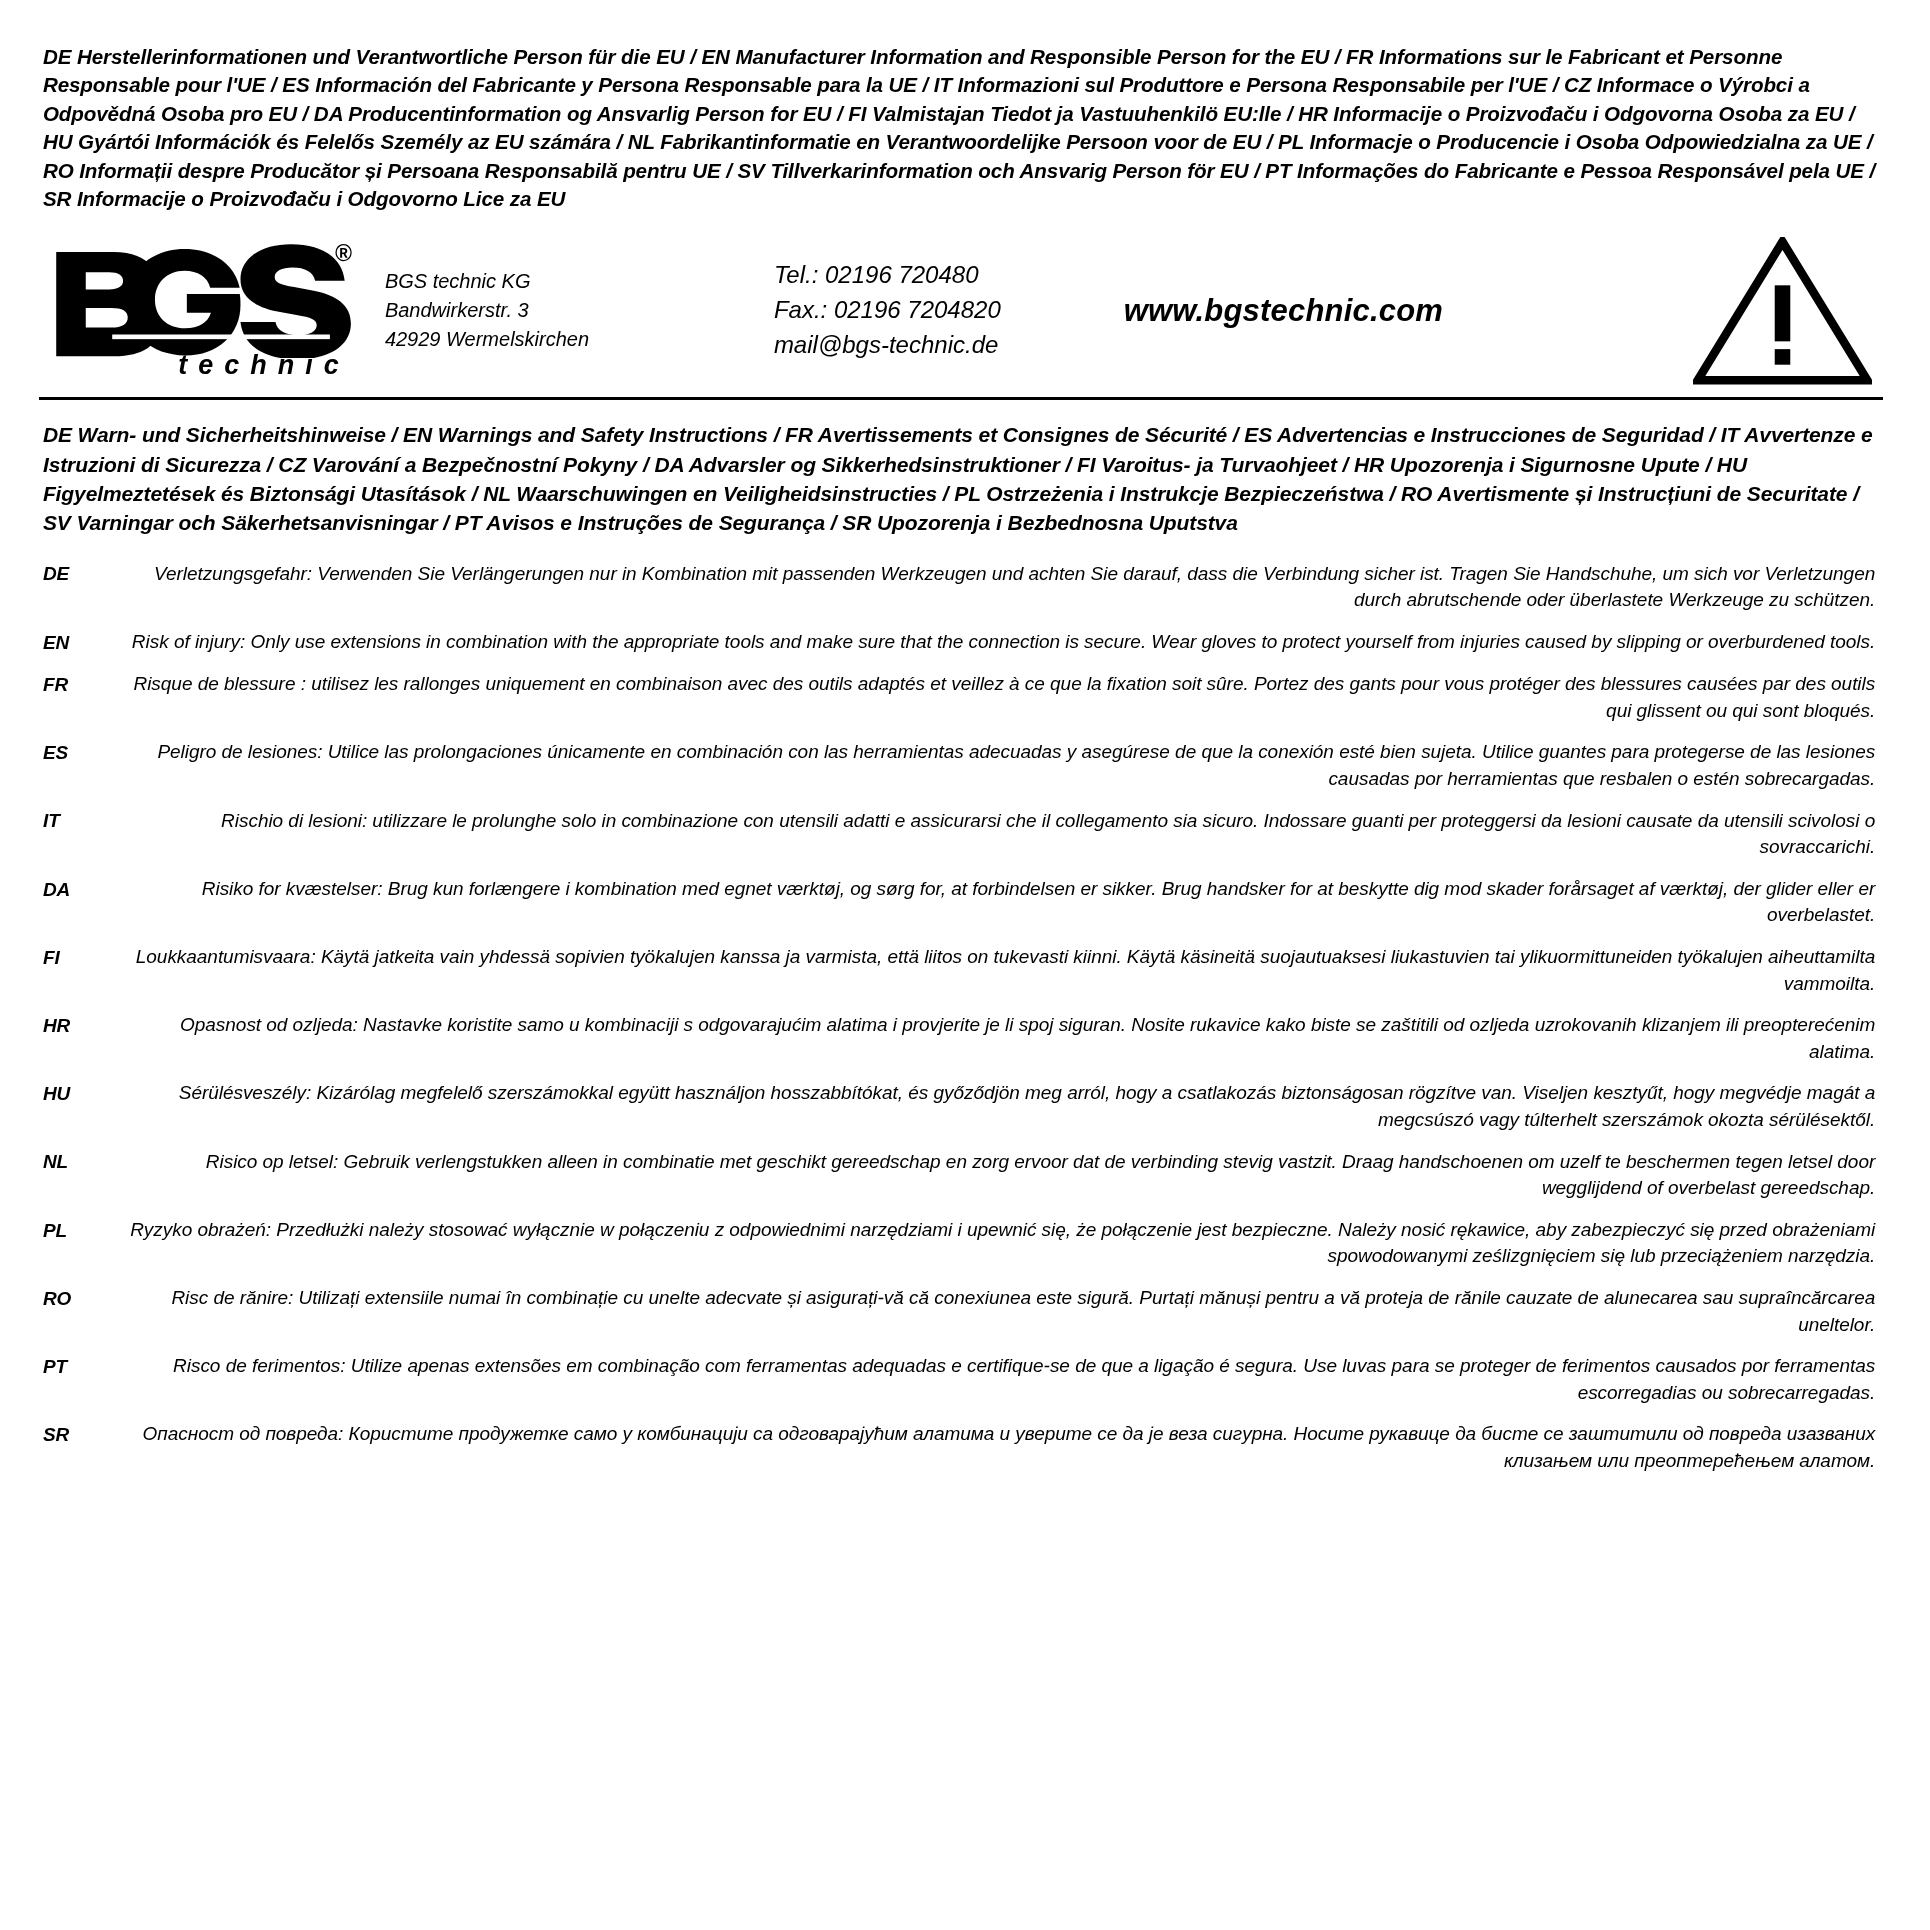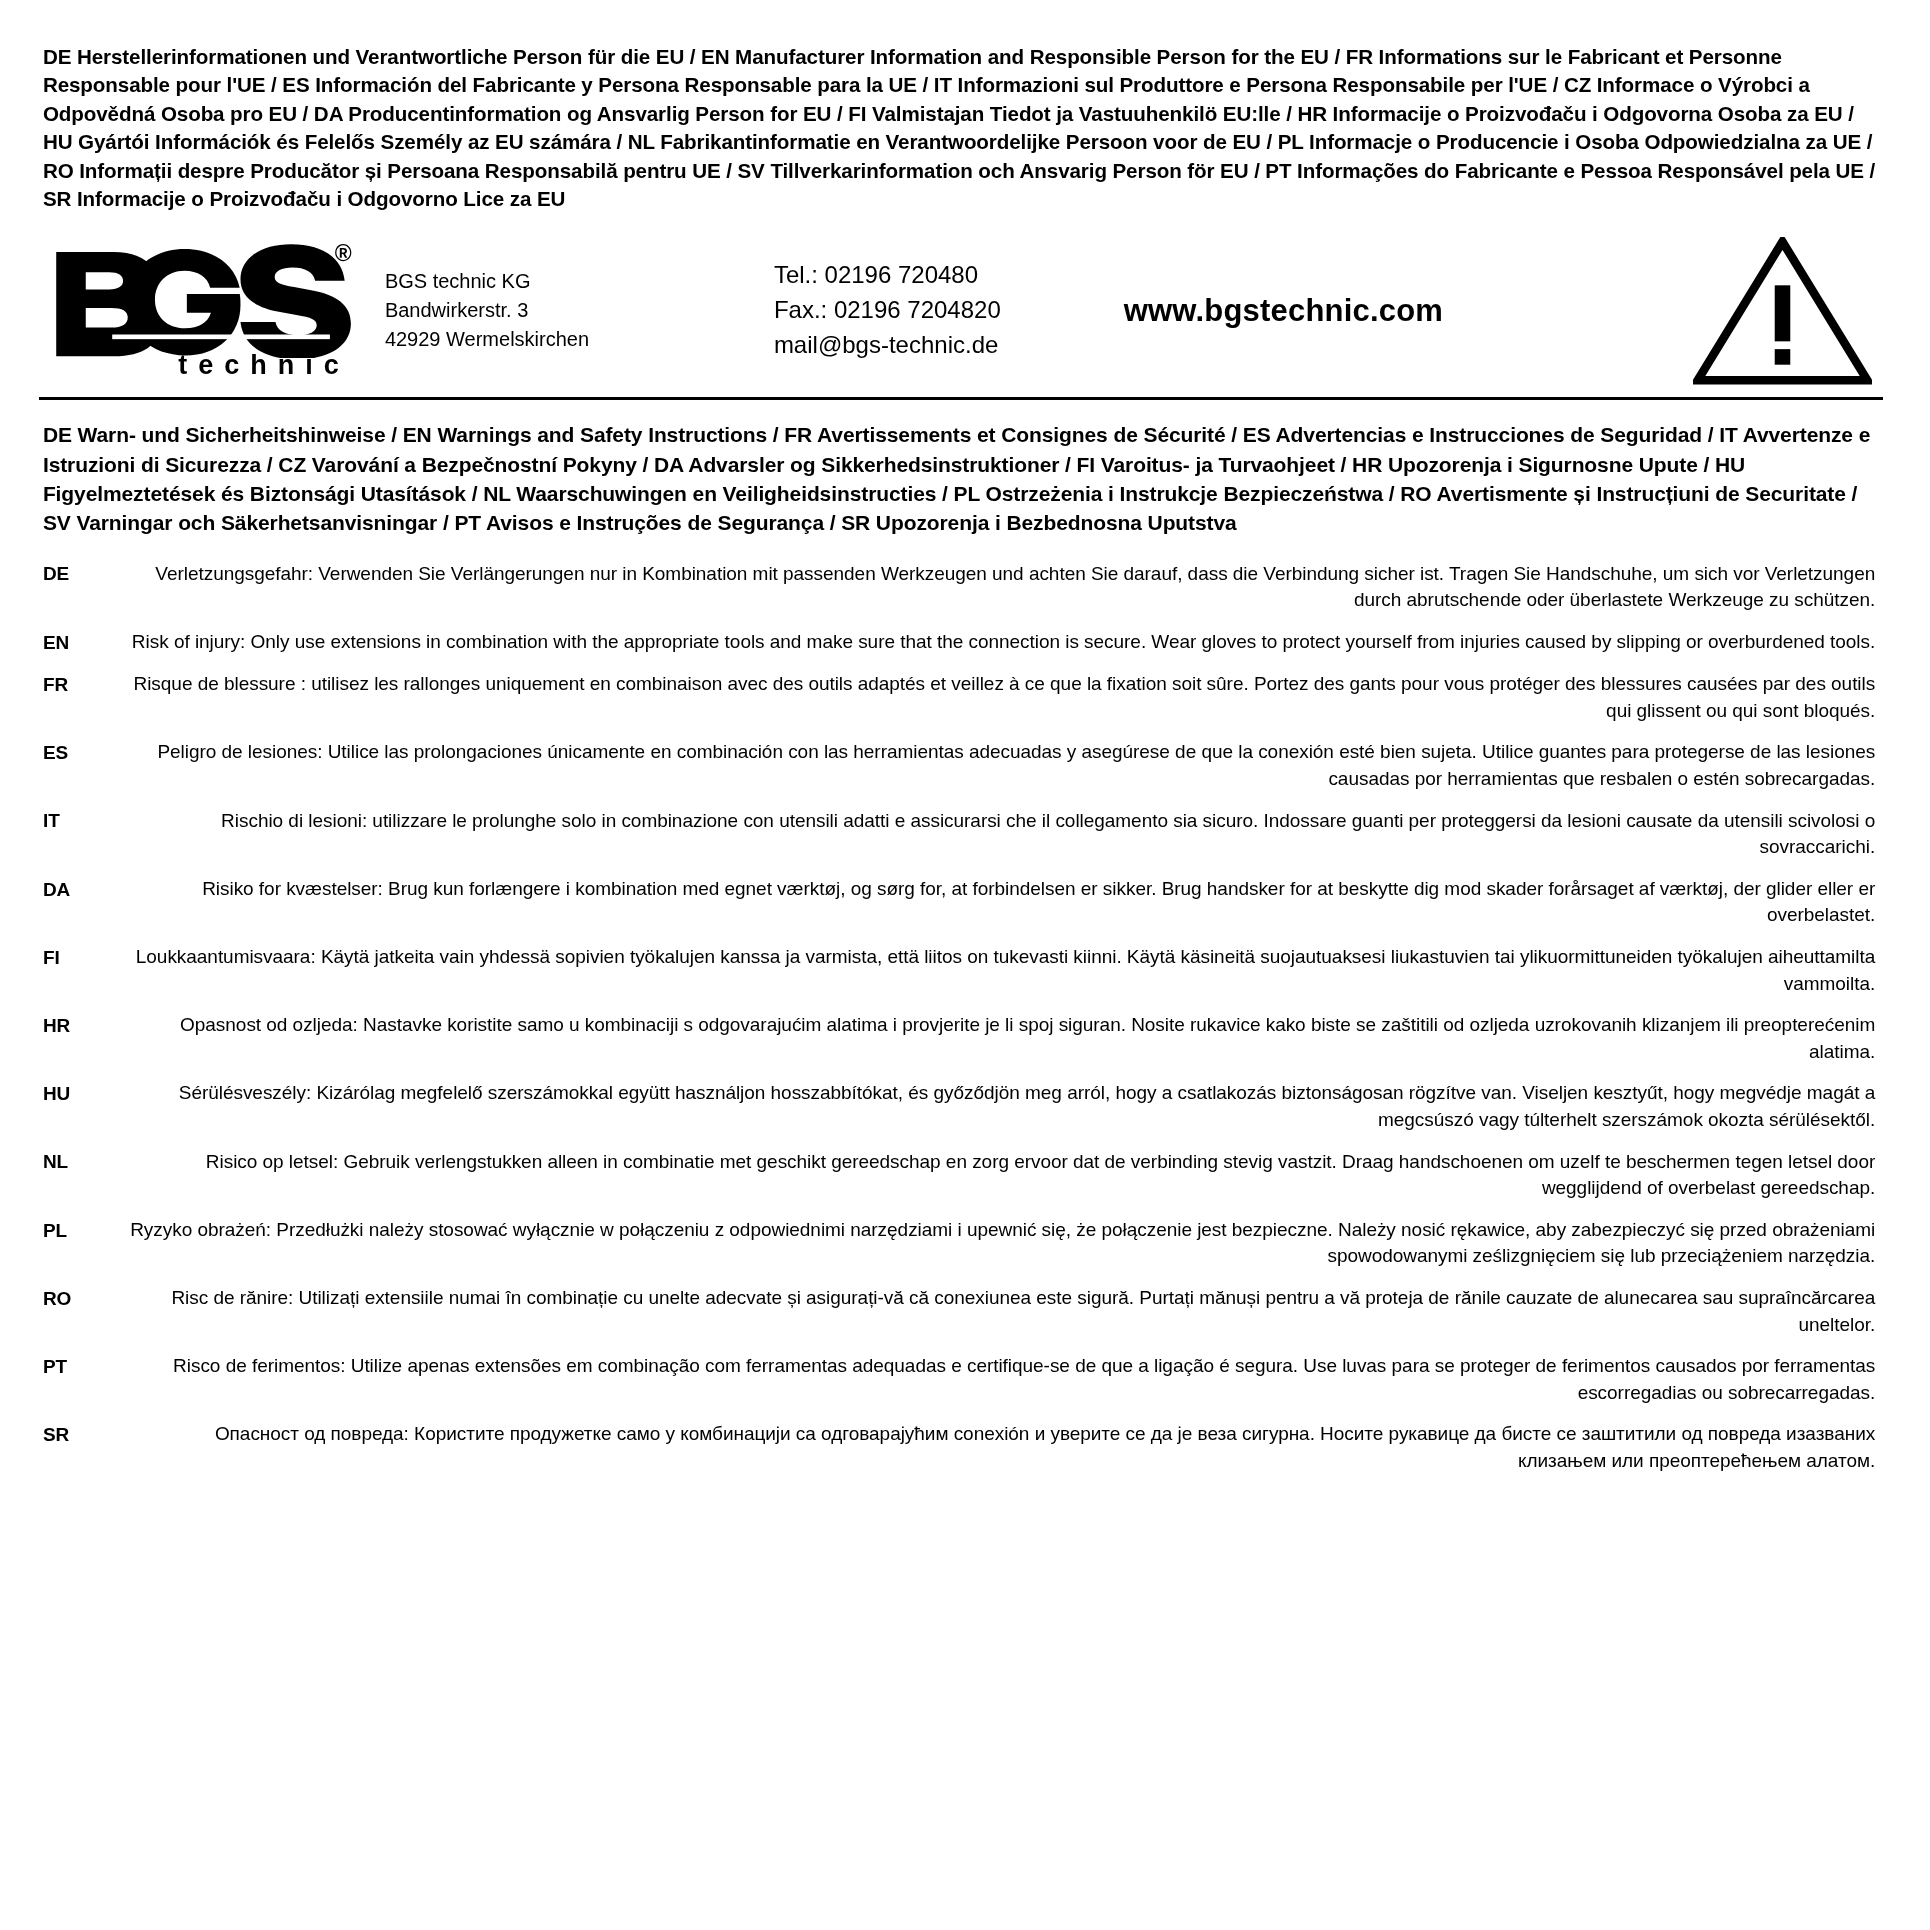--- a/index.html
+++ b/index.html
@@ -12,20 +12,21 @@
     height: 1930px;
     font-family: "Liberation Sans", sans-serif;
     color: #000000;
     -webkit-font-smoothing: antialiased;
   }
   .page {
     box-sizing: border-box;
     width: 1930px;
     height: 1786px;
     padding: 43px 47px 0 39px;
+    font-style: italic;
   }
 
   
   .lang-heading {
     font-weight: bold;
     font-size: 20.6px;
     line-height: 1.38;
     letter-spacing: -0.1px;
     margin: 0 0 17px 0;
     padding-left: 3.9px;
@@ -240,18 +241,18 @@
     </div>
 
 
     <div class="instr-row">
       <div class="instr-code">PT</div>
       <div class="instr-text">Risco de ferimentos: Utilize apenas extensões em combinação com ferramentas adequadas e certifique-se de que a ligação é segura. Use luvas para se proteger de ferimentos causados por ferramentas escorregadias ou sobrecarregadas.</div>
     </div>
 
     <div class="instr-row">
       <div class="instr-code">SR</div>
-      <div class="instr-text">Опасност од повреда: Користите продужетке само у комбинацији са одговарајућим conexión и уверите се да је веза сигурна. Носите рукавице да бисте се заштитили од повреда изазваних клизањем или преоптерећењем алатом.</div>
+      <div class="instr-text">Опасност од повреда: Користите продужетке само у комбинацији са одговарајућим алатима и уверите се да је веза сигурна. Носите рукавице да бисте се заштитили од повреда изазваних клизањем или преоптерећењем алатом.</div>
     </div>
 
   </div>
 </div>
 
 
 </body></html>

